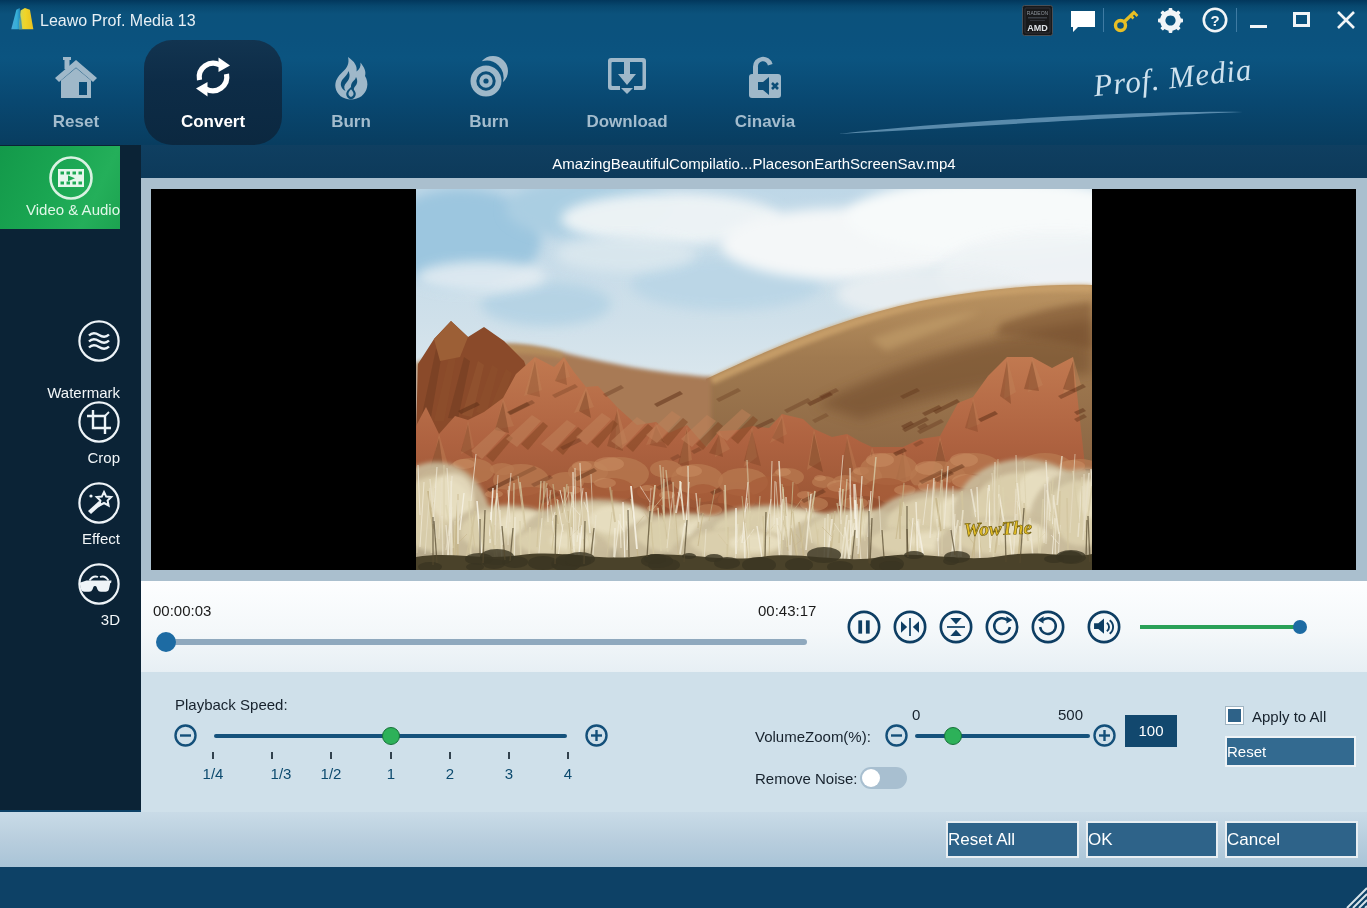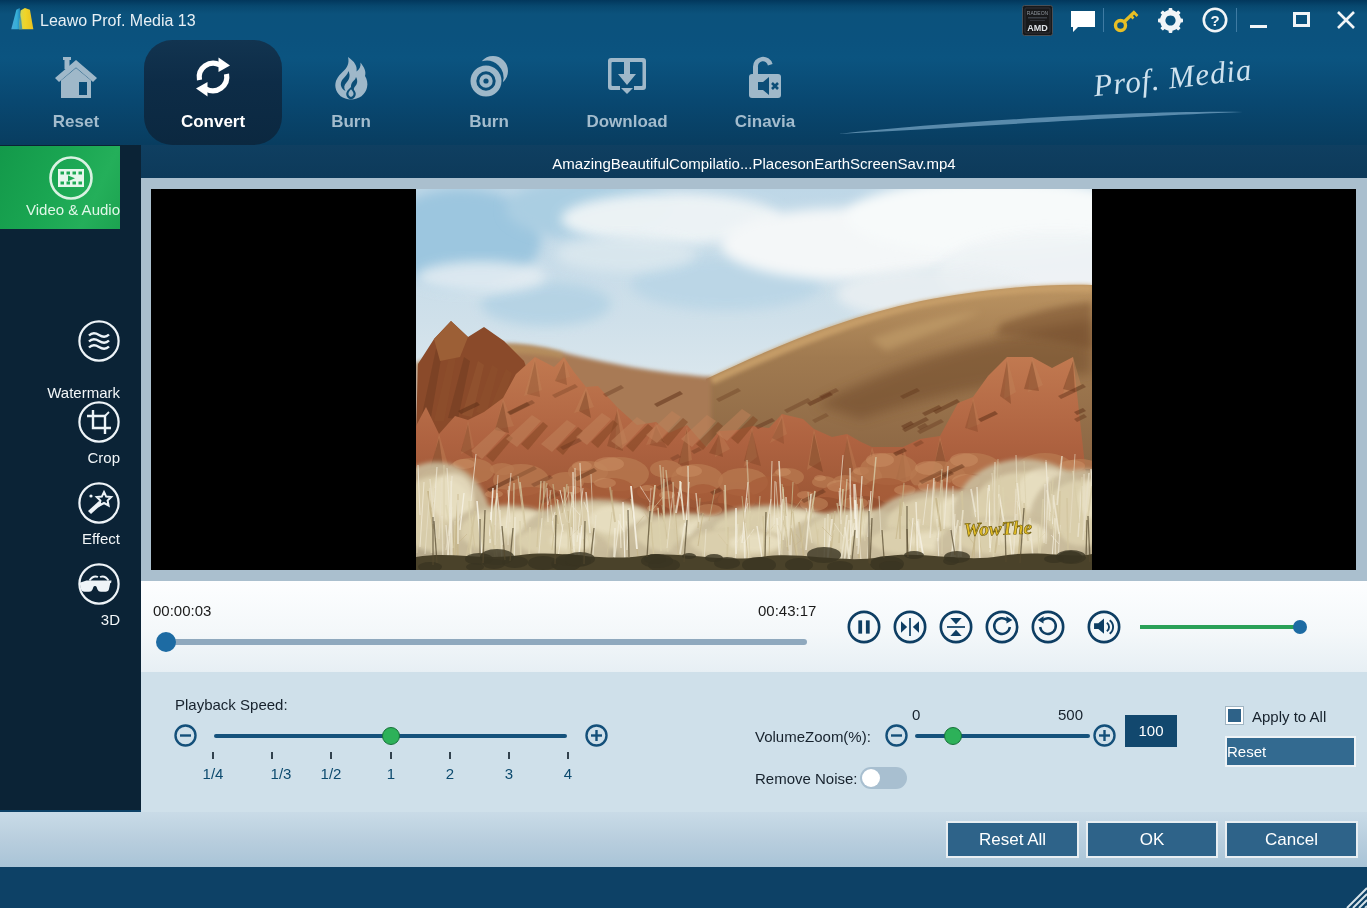--- a/index.html
+++ b/index.html
@@ -46,21 +46,21 @@
 .tick { position:absolute; top:80px; width:2px; height:7px; background:#33424e; }
 .tlbl { position:absolute; top:93px; width:40px; text-align:center; font-size:15px; color:#0c4a6e; }
 #valbox { position:absolute; left:984px; top:43px; width:52px; height:32px; background:#12486e; color:#fff; font-size:15px; text-align:center; line-height:32px; }
 #chk { position:absolute; left:1085px; top:35px; width:17px; height:17px; background:#2e6288; border:2px solid #fff; outline:1px solid #9fb4c2; }
 #resetbtn { position:absolute; left:1084px; top:64px; width:131px; height:31px; background:#336a90; border:2px solid #eef3f6; color:#fff; font-size:15px; text-align:left; line-height:27px; }
 #toggle { position:absolute; left:719px; top:95px; width:47px; height:22px; background:#a8bfd0; border-radius:11px; }
 #toggle::before { content:""; position:absolute; left:2px; top:2px; width:18px; height:18px; background:#fff; border-radius:50%; }
 
 #bottombar { position:absolute; left:0; top:812px; width:1367px; height:55px;
   background:linear-gradient(to bottom,#c9dbe7 0,#b7cddd 55%,#a9c4d7 100%); }
-.bbtn { position:absolute; top:9px; height:37px; background:#2e6389; border:2px solid #e8eef2; color:#fff; font-size:17px; text-align:center; line-height:33px; }
+.bbtn { position:absolute; top:9px; height:37px; background:#2e6389; border:2px solid #e8eef2; color:#fff; font-size:17px; line-height:33px; }
 #bottomstrip { position:absolute; left:0; top:867px; width:1367px; height:41px; background:#0d4166; }
 </style>
 </head>
 <body>
 <div id="win">
   <div id="titlebar">
     <svg style="position:absolute;left:7px;top:6px" width="34" height="26" viewBox="0 0 40 30">
       <defs>
         <linearGradient id="lgb" x1="0" y1="0" x2="1" y2="0">
           <stop offset="0" stop-color="#4aa8d8"></stop>

